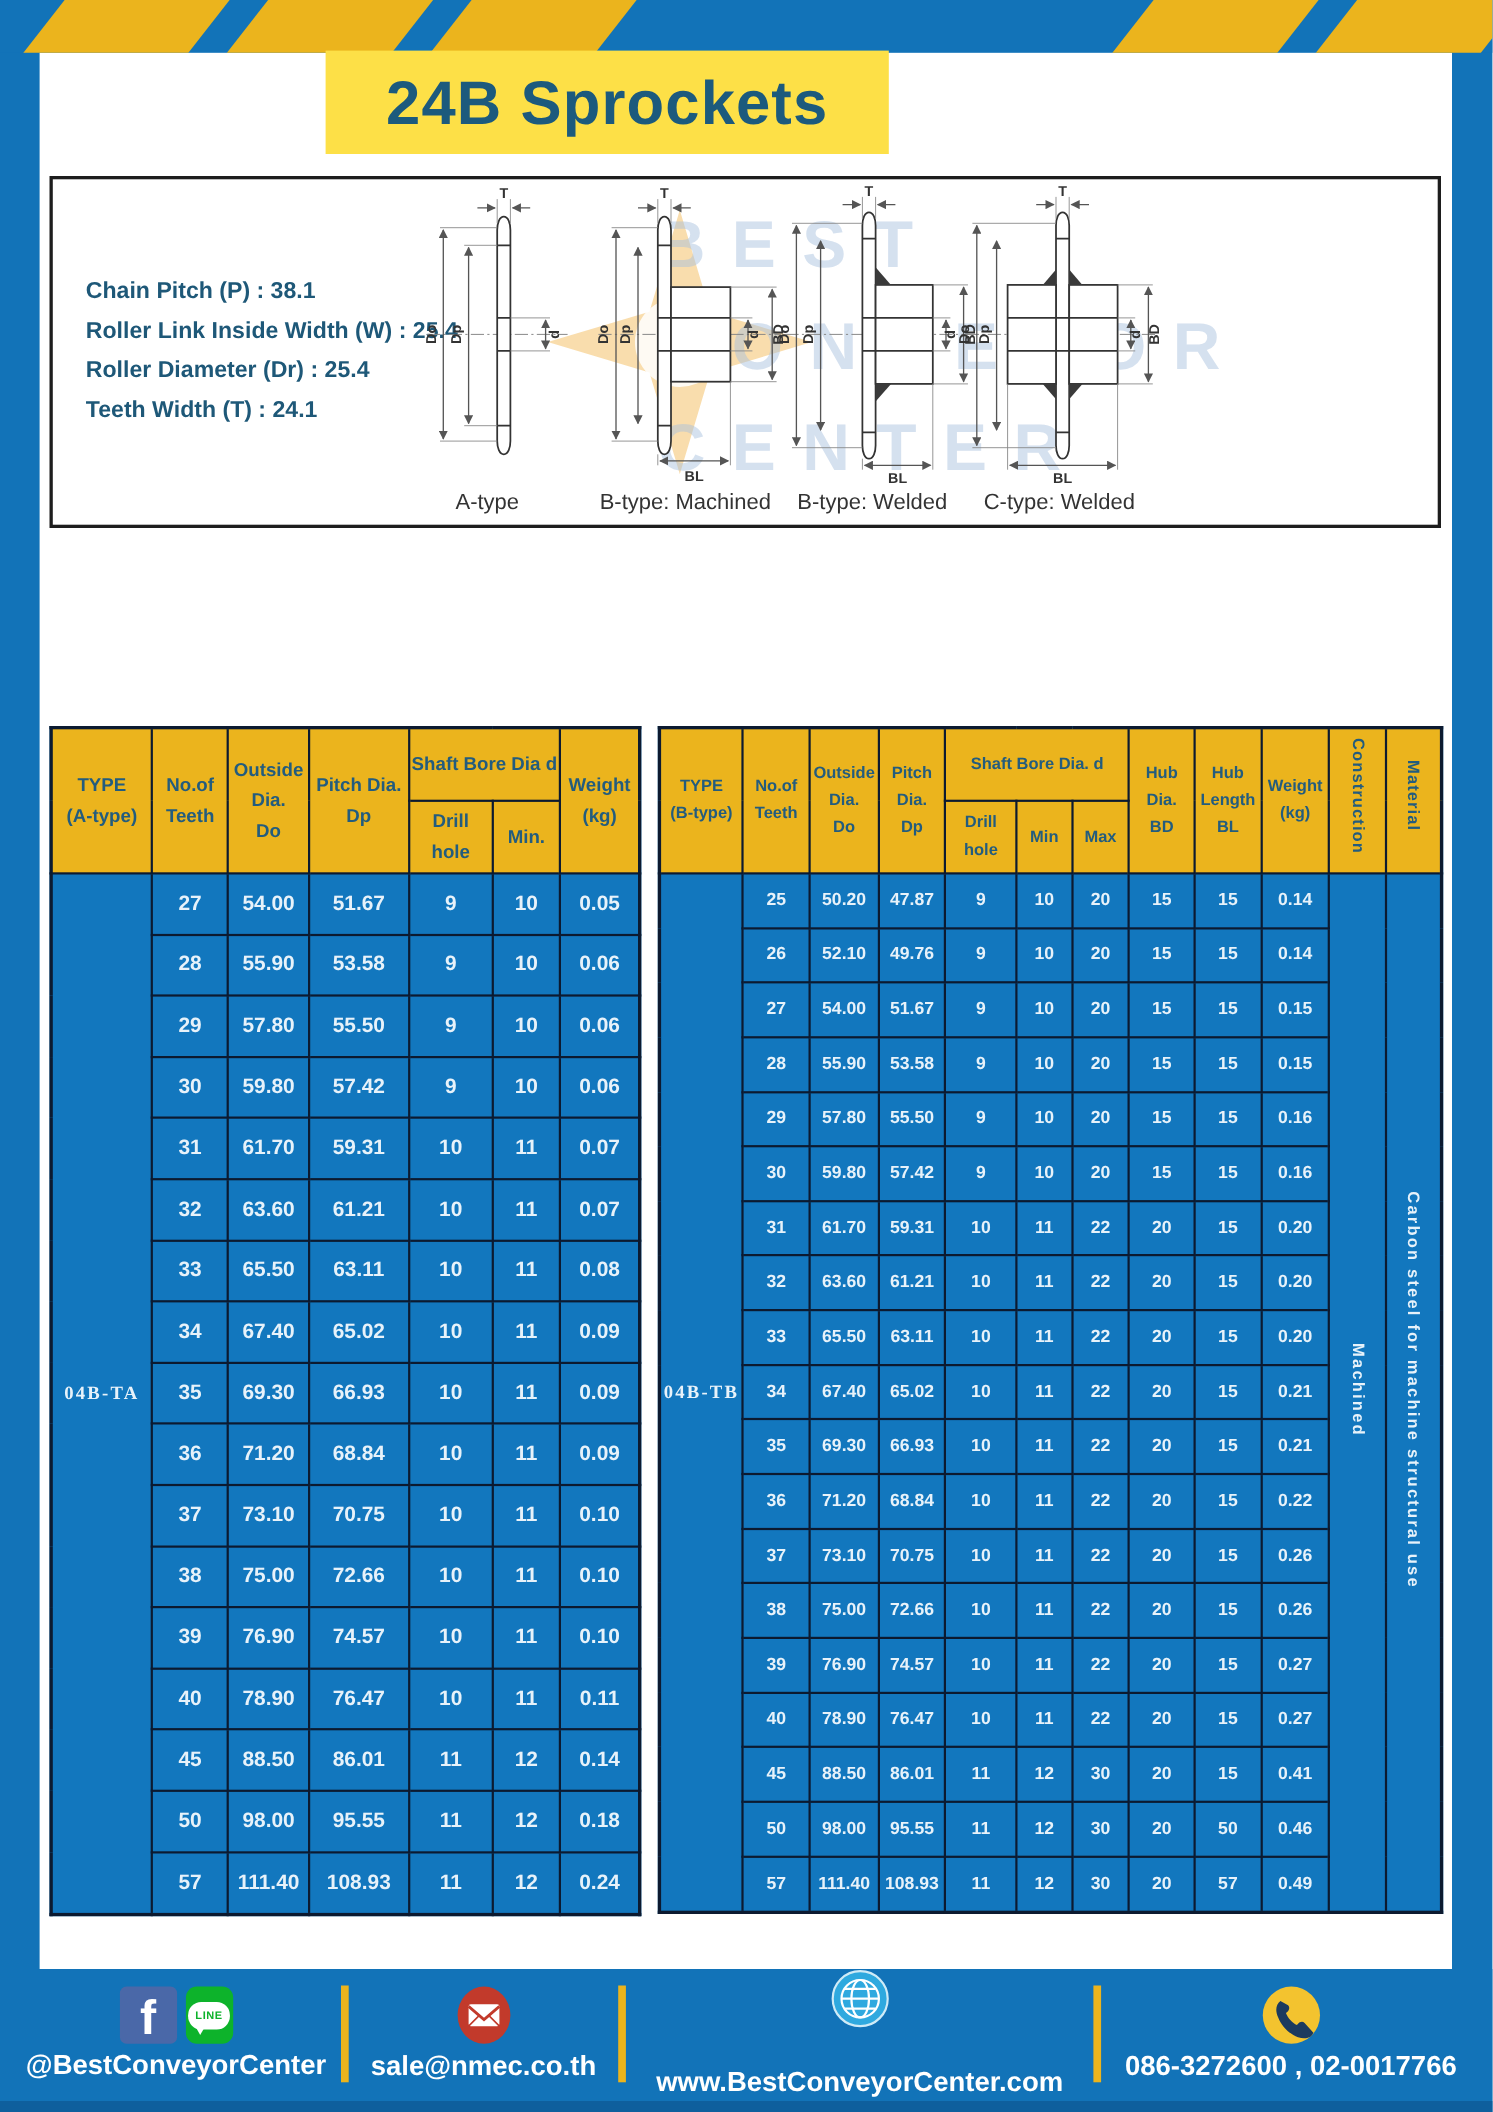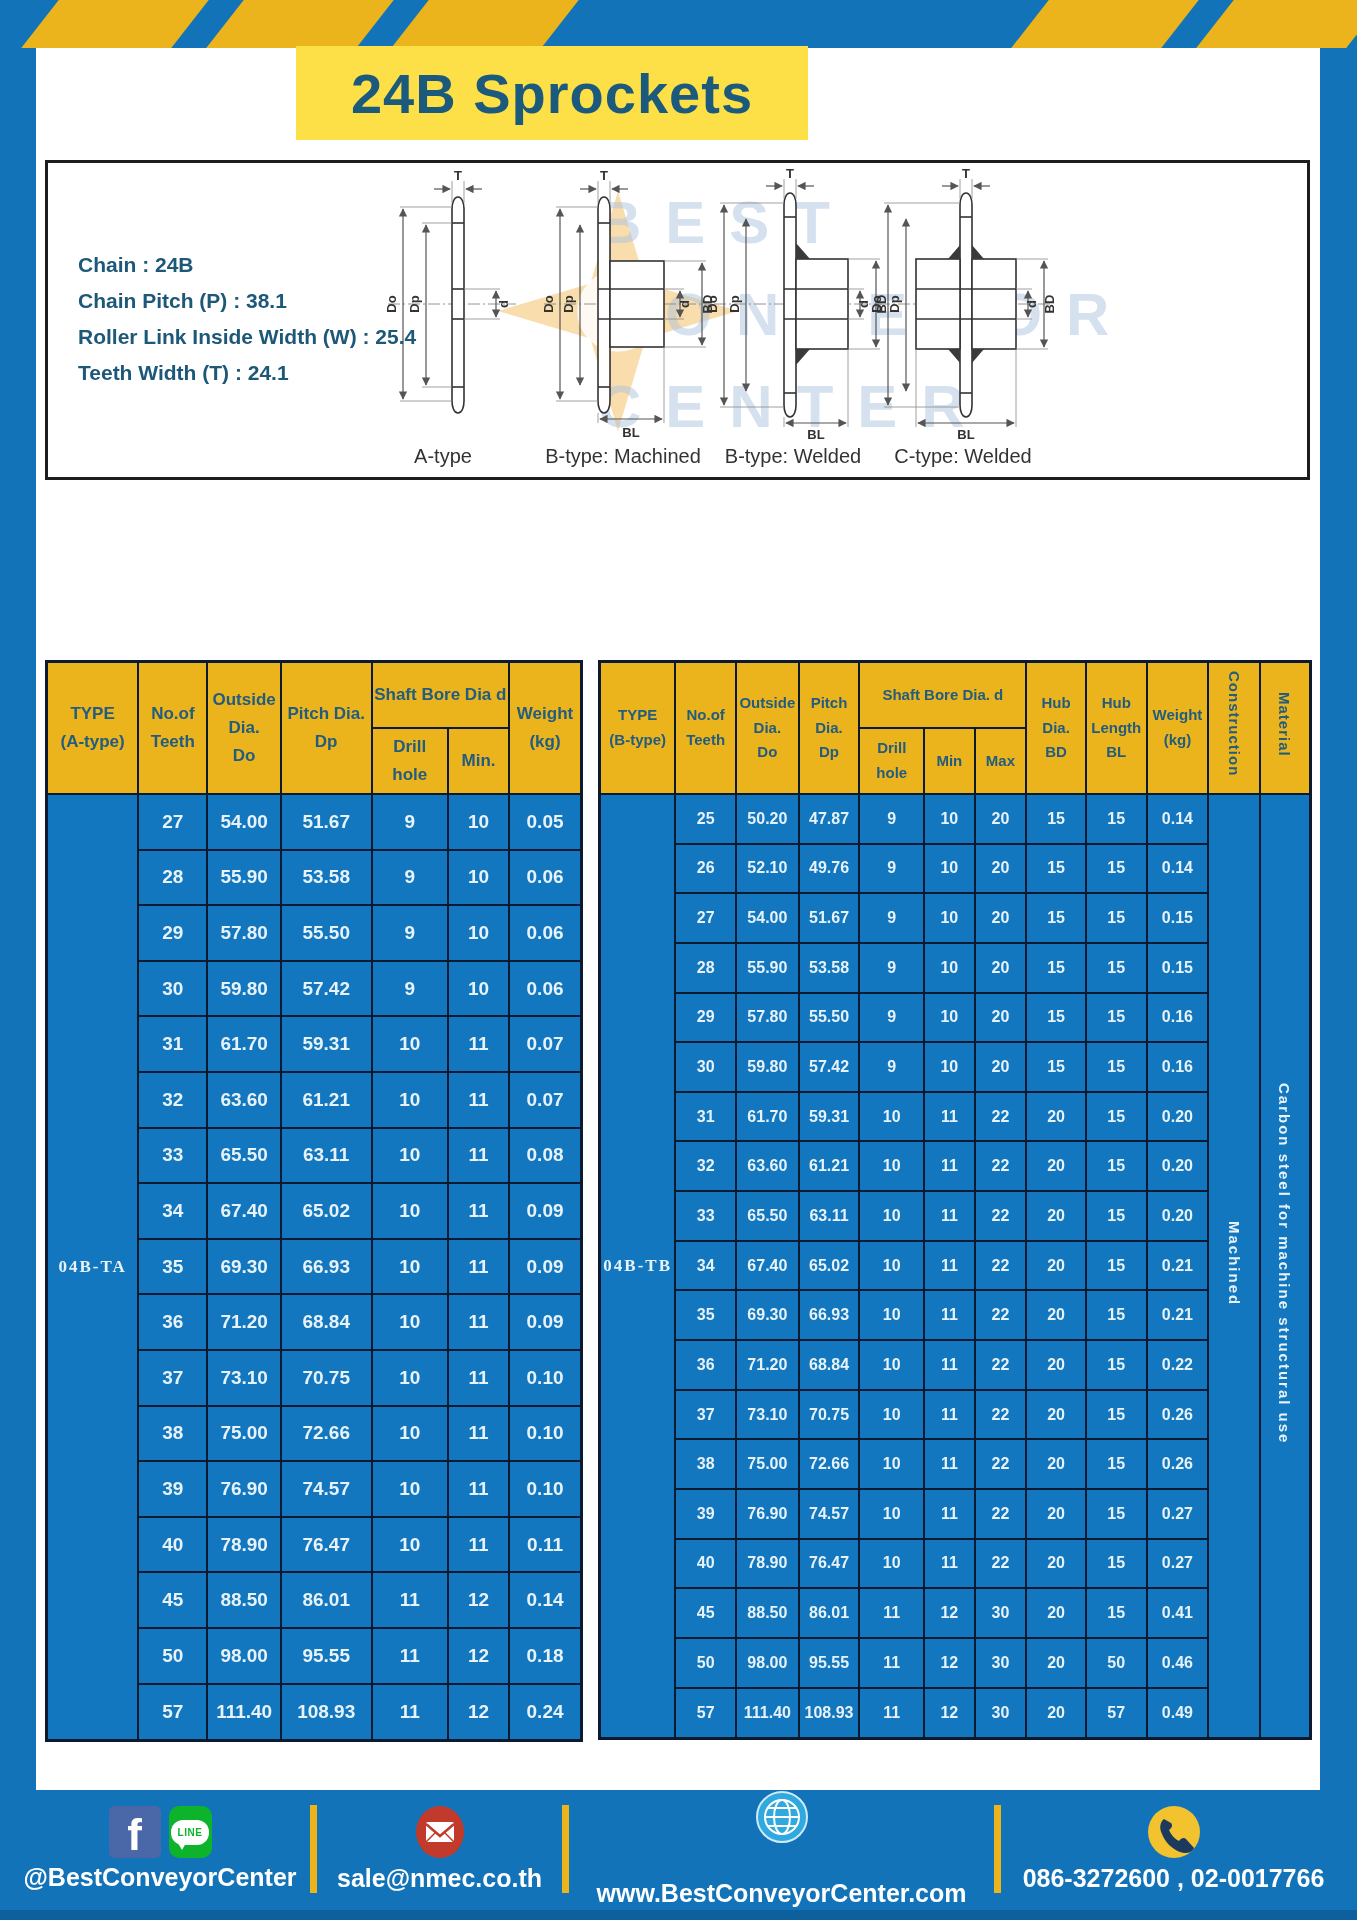--- a/index.html
+++ b/index.html
@@ -100,23 +100,23 @@
         <circle cx="100" cy="100" r="34" fill="#ffffff" opacity="0.85"></circle>
       </svg>
       <div class="wm-text">
         <div>BEST</div>
         <div>CONVEYOR</div>
         <div>CENTER</div>
       </div>
     </div>
 
     <div class="spec-list">
-        <div class="spec-line">Chain  :  24B</div>
         <div class="spec-line">Chain Pitch (P)  :  38.1</div>
         <div class="spec-line">Roller Link Inside Width (W)  :  25.4</div>
+        <div class="spec-line">Roller Diameter (Dr)  :  25.4</div>
         <div class="spec-line">Teeth Width (T)  :  24.1</div>
       </div>
 
     <figure class="fig" style="left:300px">
       <svg width="190" height="272" viewBox="0 0 190 272">
         <defs>
           <marker id="ar" viewBox="0 0 10 10" refX="9" refY="5" markerWidth="7" markerHeight="7" orient="auto-start-reverse">
             <path d="M0,0L10,5L0,10z" fill="#555"></path>
           </marker>
         </defs>

